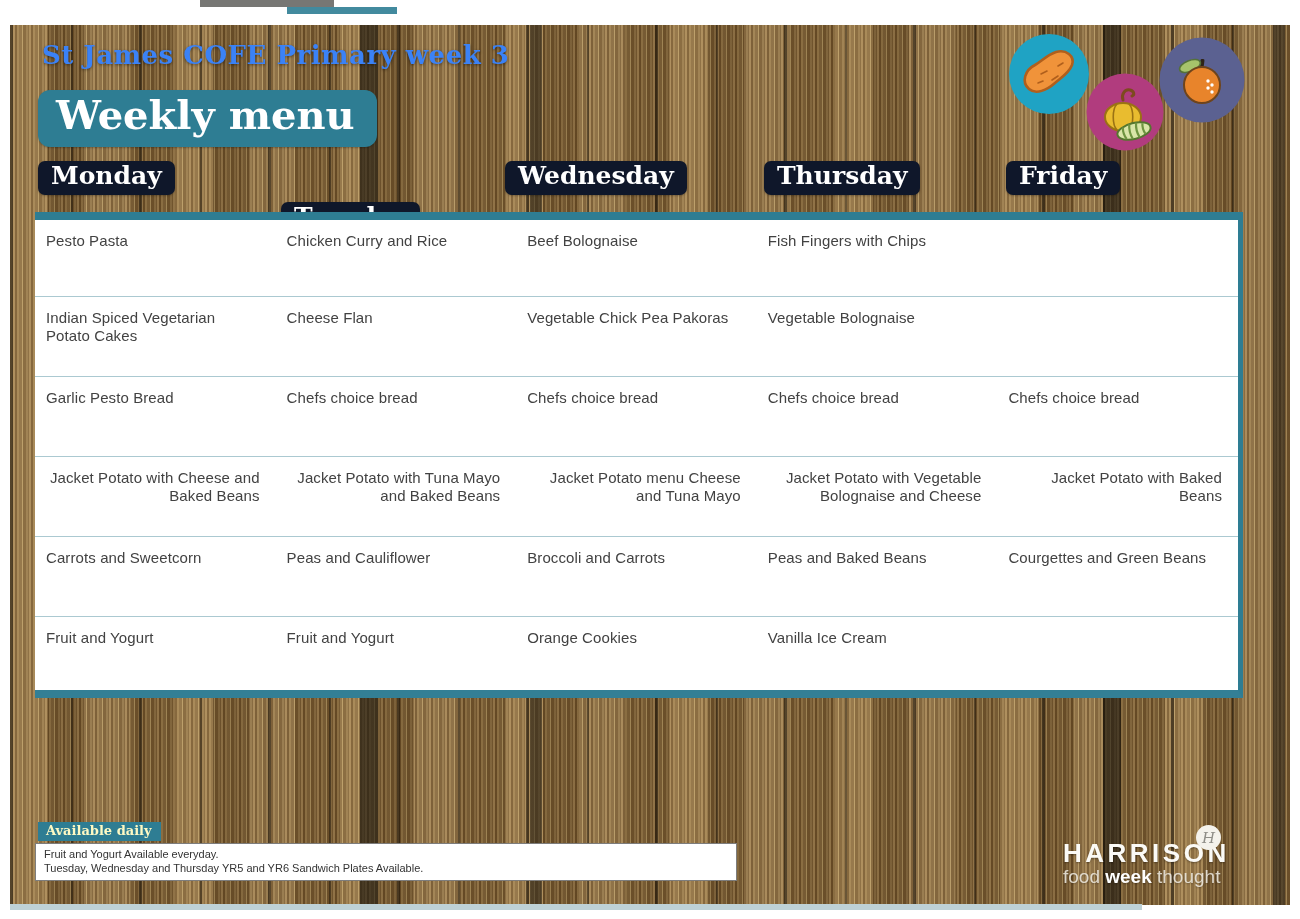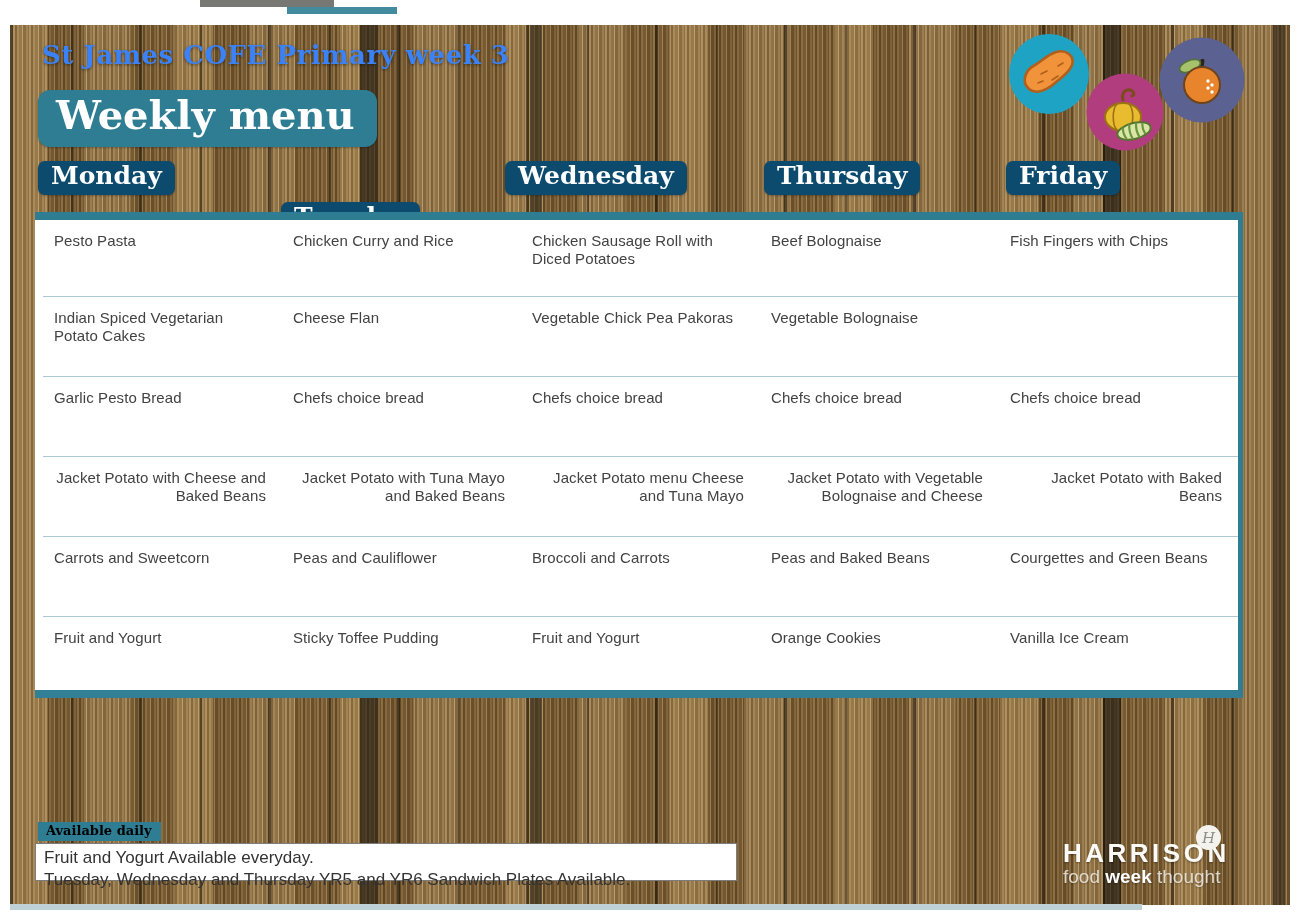--- a/index.html
+++ b/index.html
@@ -51,56 +51,56 @@
   }
   .banner {
     position:absolute; left:38px; top:90px;
     background:#2e7d93; color:#fff; border-radius:12px;
     font-family:"DejaVu Serif", serif; font-weight:700;
     font-size:40px; padding:1px 22px 9px 18px;
     box-shadow:0 1px 2px rgba(0,0,0,.25);
   }
   .day-badge {
     position:absolute; top:161px;
-    background:#0c4a6e; color:#fff; border-radius:7px;
+    background:#0f172a; color:#fff; border-radius:7px;
     font-family:"DejaVu Serif", serif; font-weight:700;
     font-size:25px; padding:0 13px 5px 13px;
     box-shadow:0 1px 2px rgba(0,0,0,.25);
   }
   .day-0 { left:38px; }  .day-1 { left:281px;margin-top:41px; } .day-2 { left:505px; }
   .day-3 { left:764px; } .day-4 { left:1006px; }
 
   
   .menu-table {
     position:absolute; left:35px; top:212px; width:1208px;
     box-sizing:border-box; background:#fff;
     border-top:8px solid #2e7d93;
     border-right:5px solid #2e7d93;
     border-bottom:8px solid #337f95;
   }
-  .menu-row { display:grid; grid-template-columns:repeat(5,1fr);margin-left:8px; }
+  .menu-row { display:grid; grid-template-columns:repeat(5,1fr); }
   .menu-row + .menu-row { border-top:1px solid #abc9d1; }
   .r0 { height:76px; } .r1 { height:79px; } .r2 { height:79px; }
   .r3 { height:79px;text-align:right; } .r4 { height:79px; } .r5 { height:73px; }
   .menu-cell {
     padding:12px 16px 0 11px;
     font-size:15px; line-height:1.18; color:#424242; letter-spacing:.1px;
   }
 
   
   .avail-badge {
     position:absolute; left:38px; top:822px;
-    background:#2e7d93; color:#000000;
+    background:#2e7d93; color:#fef9c3;
     font-family:"DejaVu Serif", serif; font-weight:700;
     font-size:13px; padding:1px 9px 3px 8px;
   }
   .note-box {
     position:absolute; left:35px; top:843px; width:684px; height:30px;
     background:#fff; border:1px solid #7d7d7d;
-    padding:3px 8px; font-size:17px; color:#333; line-height:1.3;
+    padding:3px 8px; font-size:11px; color:#333; line-height:1.3;
   }
 
   .logo { position:absolute; left:1063px; top:838px; color:#fff; }
   .logo-name {
     font-size:26px; font-weight:800; letter-spacing:3.5px;
     color:#fbfaf6; text-shadow:0 1px 2px rgba(0,0,0,.35);
   }
   .logo-tagline {
     font-size:19px; margin-top:-3px; color:#efece4; font-weight:400;
     text-shadow:0 1px 2px rgba(0,0,0,.3);
@@ -163,21 +163,20 @@
 <div class="day-badge day-0">Monday</div>
 <div class="day-badge day-1">Tuesday</div>
 <div class="day-badge day-2">Wednesday</div>
 <div class="day-badge day-3">Thursday</div>
 <div class="day-badge day-4">Friday</div>
 
 <div class="menu-table">
   <div class="menu-row r0">
     <div class="menu-cell">Pesto Pasta</div>
     <div class="menu-cell">Chicken Curry and Rice</div>
-    <div class="menu-cell">Chicken Sausage Roll with Diced Potatoes</div>
     <div class="menu-cell">Beef Bolognaise</div>
     <div class="menu-cell">Fish Fingers with Chips</div>
   </div>
   <div class="menu-row r1">
     <div class="menu-cell">Indian Spiced Vegetarian Potato Cakes</div>
     <div class="menu-cell">Cheese Flan</div>
     <div class="menu-cell">Vegetable Chick Pea Pakoras</div>
     <div class="menu-cell">Vegetable Bolognaise</div>
   </div>
   <div class="menu-row r2">
@@ -196,21 +195,20 @@
   </div>
   <div class="menu-row r4">
     <div class="menu-cell">Carrots and Sweetcorn</div>
     <div class="menu-cell">Peas and Cauliflower</div>
     <div class="menu-cell">Broccoli and Carrots</div>
     <div class="menu-cell">Peas and Baked Beans</div>
     <div class="menu-cell">Courgettes and Green Beans</div>
   </div>
   <div class="menu-row r5">
     <div class="menu-cell">Fruit and Yogurt</div>
-    <div class="menu-cell">Sticky Toffee Pudding</div>
     <div class="menu-cell">Fruit and Yogurt</div>
     <div class="menu-cell">Orange Cookies</div>
     <div class="menu-cell">Vanilla Ice Cream</div>
   </div>
 </div>
 
 <div class="avail-badge">Available daily</div>
 <div class="note-box">
   <div>Fruit and Yogurt Available everyday.</div>
   <div>Tuesday, Wednesday and Thursday YR5 and YR6 Sandwich Plates Available.</div>

